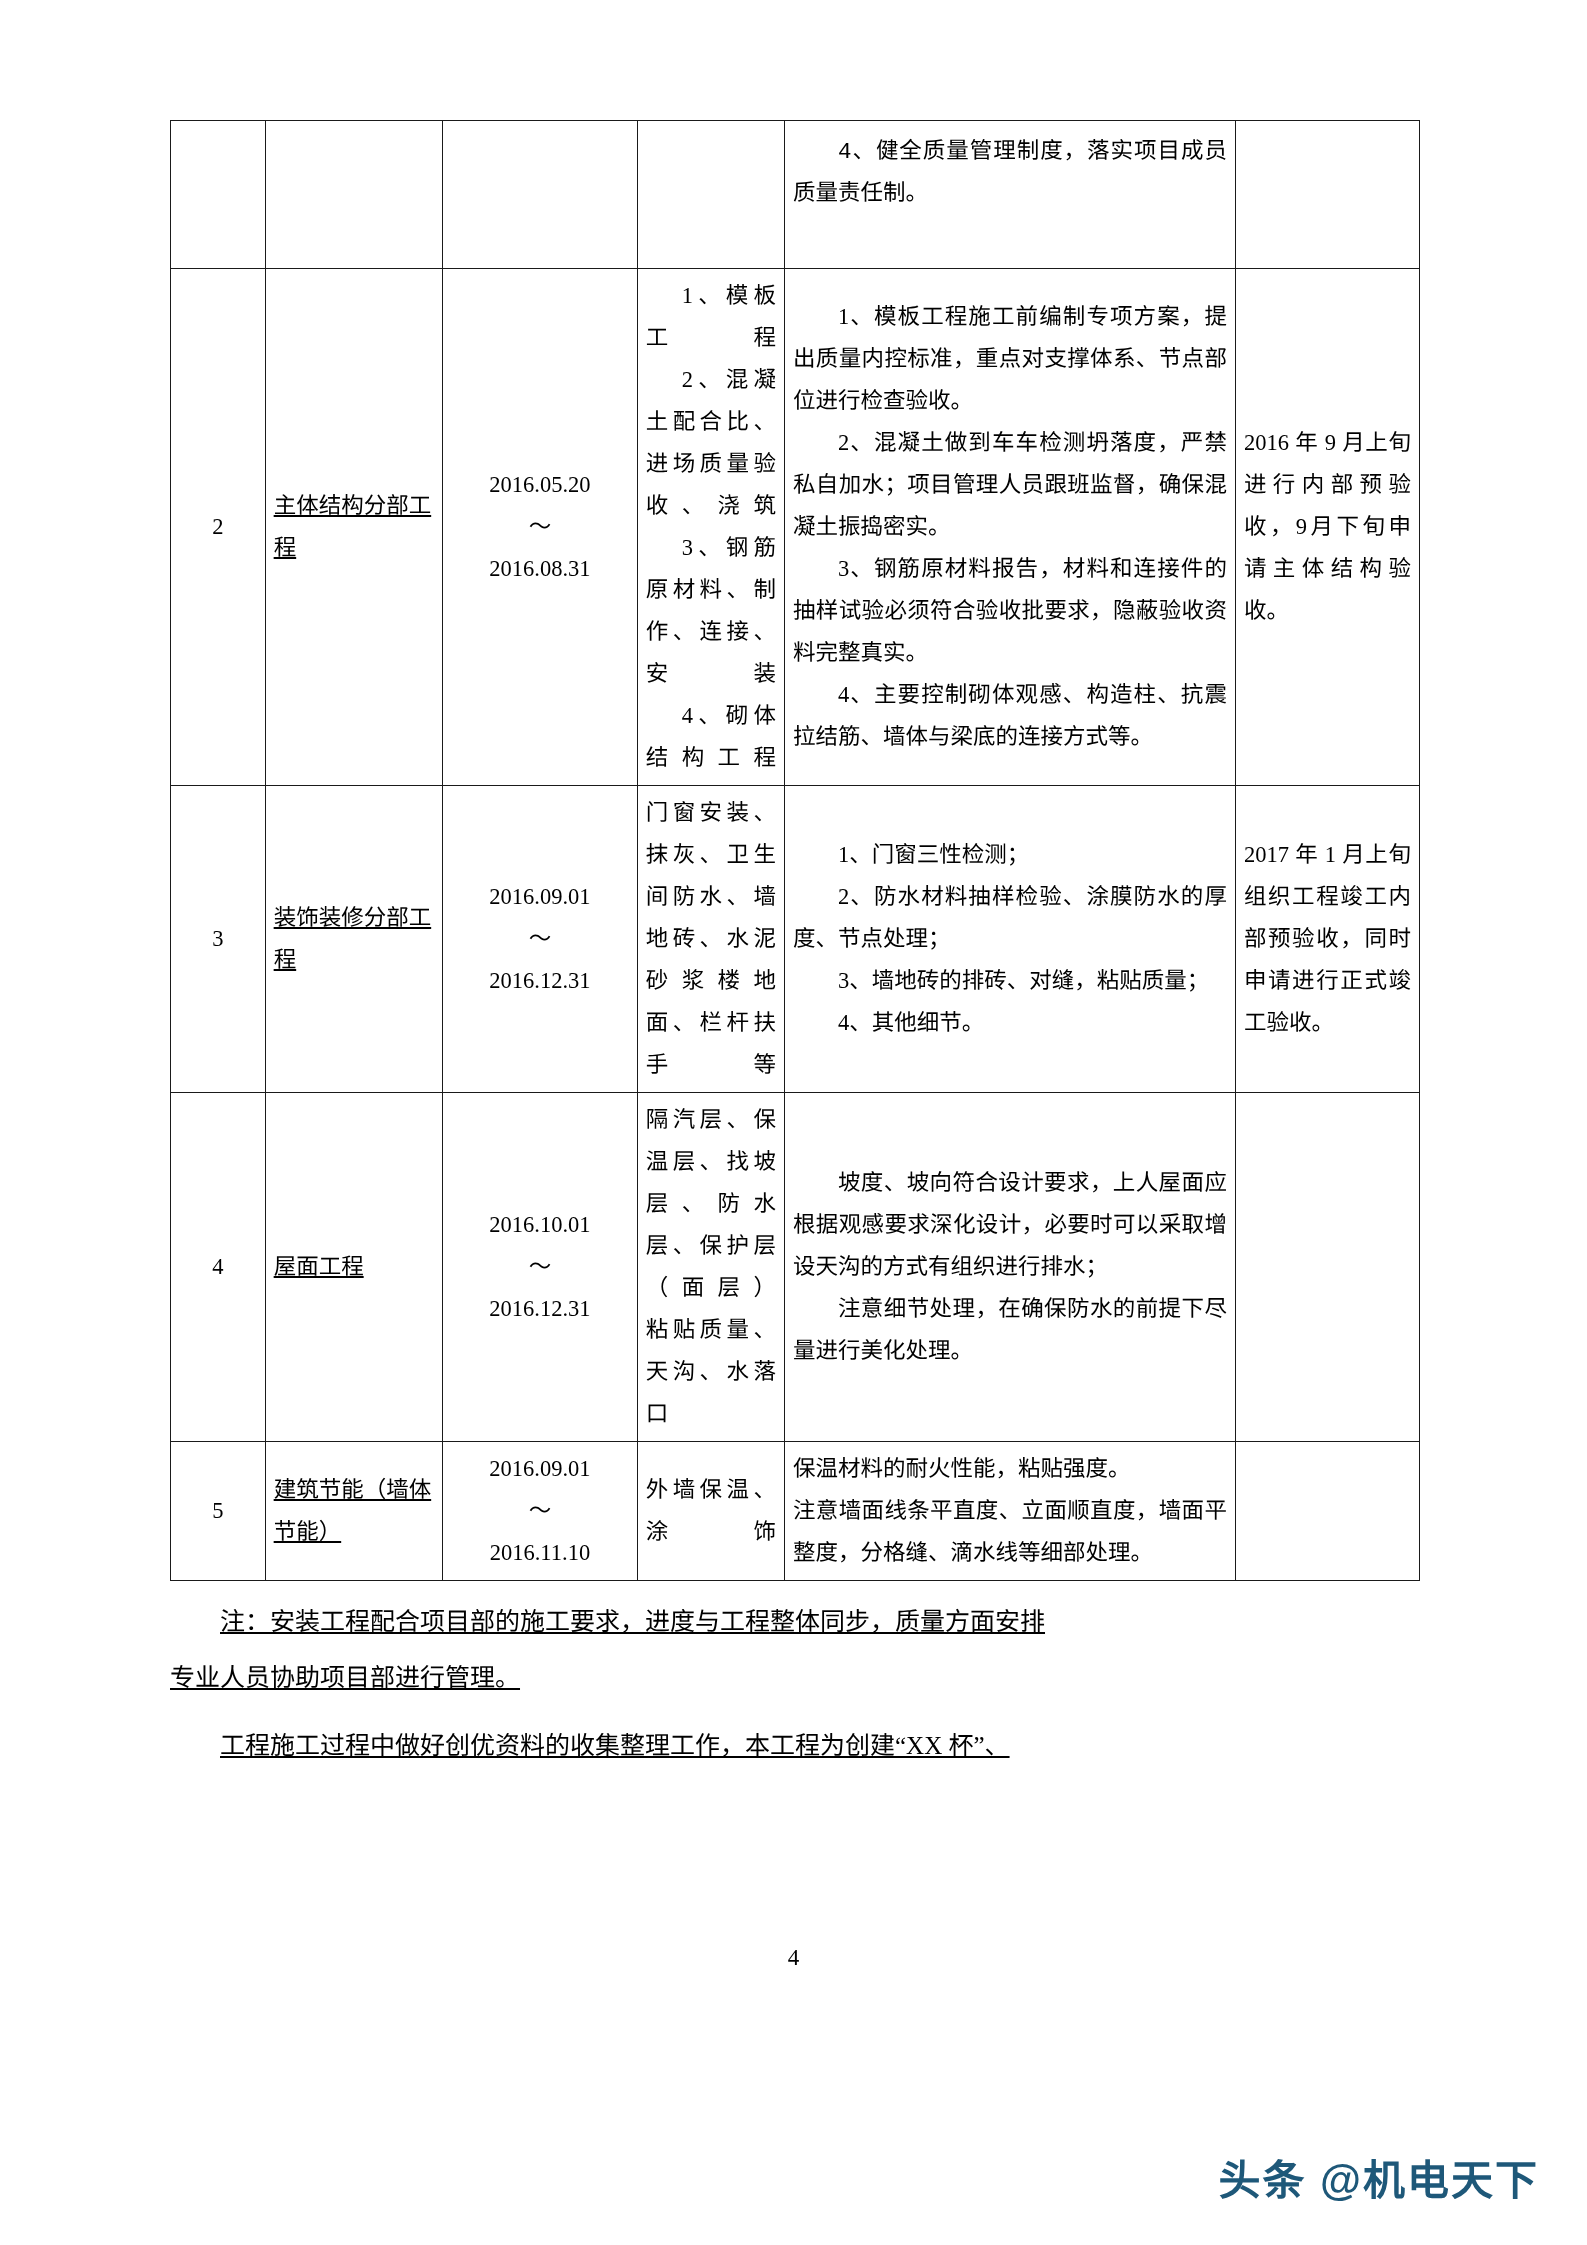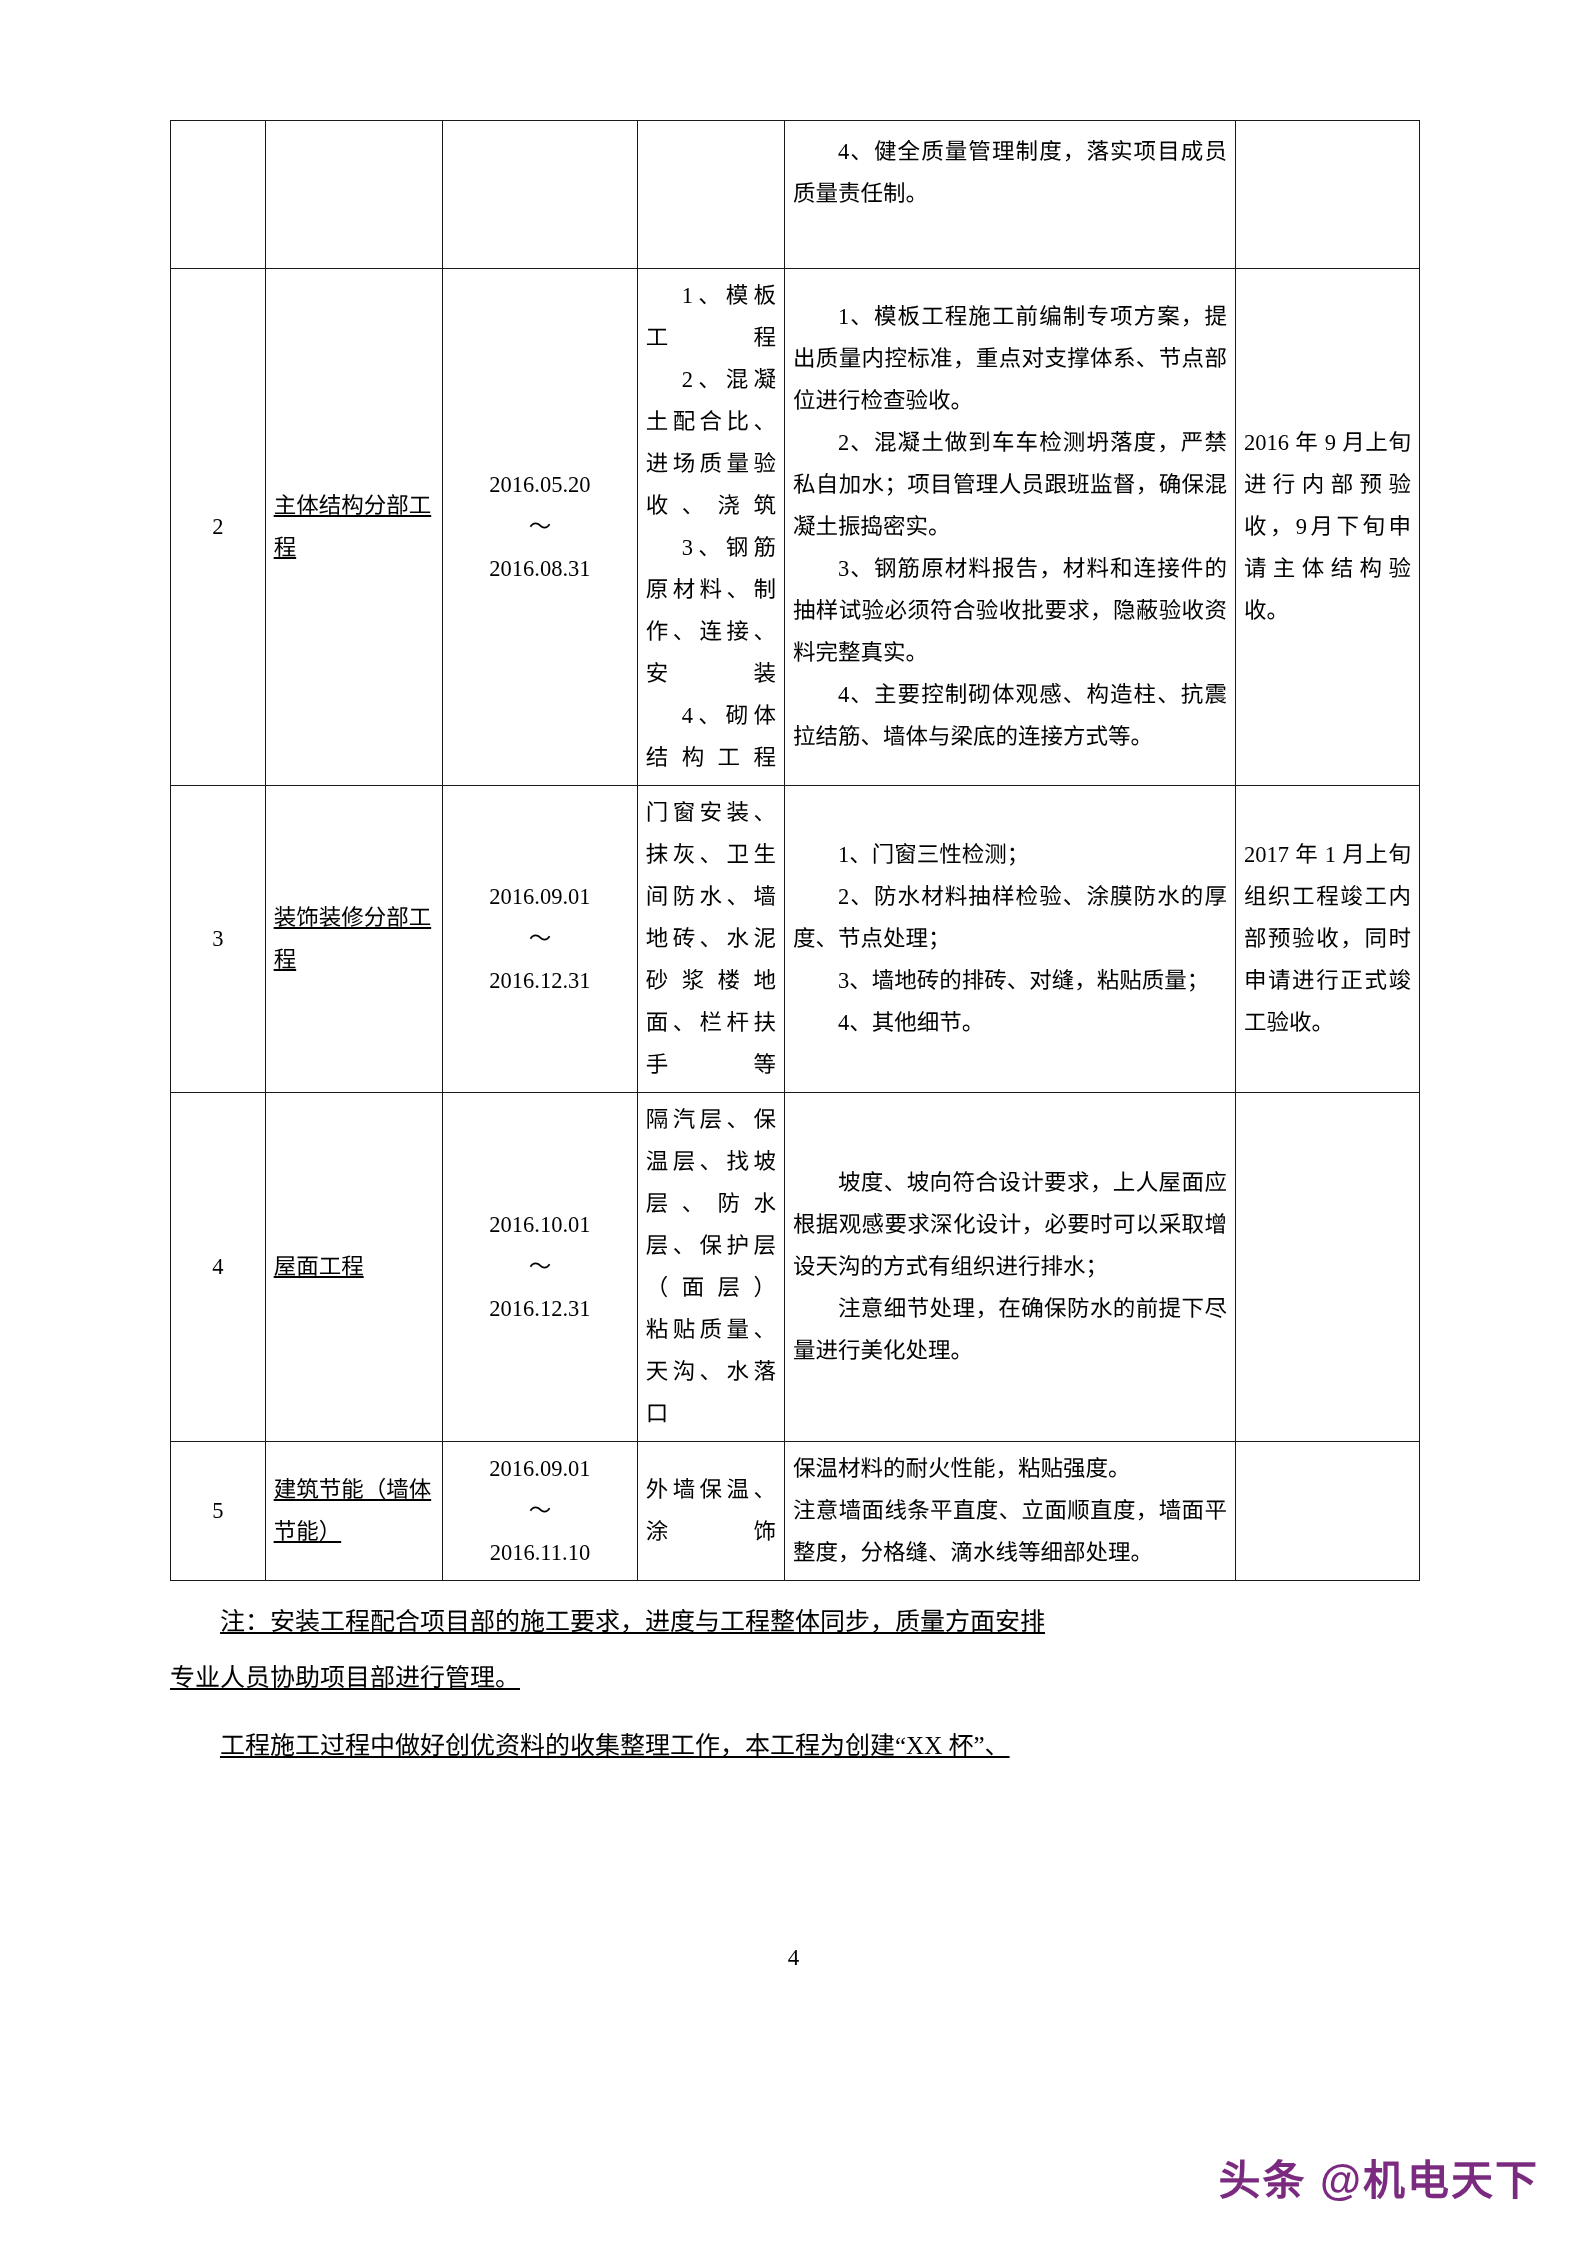--- a/index.html
+++ b/index.html
@@ -60,21 +60,21 @@
   }
   td.items p { text-align: justify; text-align-last: justify; }
   td.meas p  { text-indent: 2em; text-align: justify; }
   td.meas p.noind { text-indent: 0; }
   td.items p.ind { text-indent: 1.6em; text-align-last: justify; }
   td.date span { display: block; }
 
   
   tr.cont td { height: 148px; vertical-align: top; }
   tr.cont td.meas { padding-top: 10px; }
-  tr.cont td.meas p { text-indent: 2em; }
+  tr.cont td.meas p { text-indent: 2em; font-family: Liberation Mono, monospace; }
 
   
   .para {
     font-size: 25px;
     line-height: 54px;
     text-indent: 2em;
     margin: 14px 0 0 0;
     text-align: justify;
     text-decoration: underline;
   }
@@ -99,21 +99,21 @@
   }
 
   
   .watermark {
     position: absolute;
     right: 48px;
     bottom: 38px;
     font-size: 42px;
     font-weight: bold;
     letter-spacing: 2px;
-    color: #701a75;
+    color: #0c4a6e;
     font-family: "Liberation Sans", "DejaVu Sans", sans-serif;
     opacity: 0.92;
     white-space: nowrap;
   }
 </style>
 </head>
 <body>
 
 <div class="page">
 

